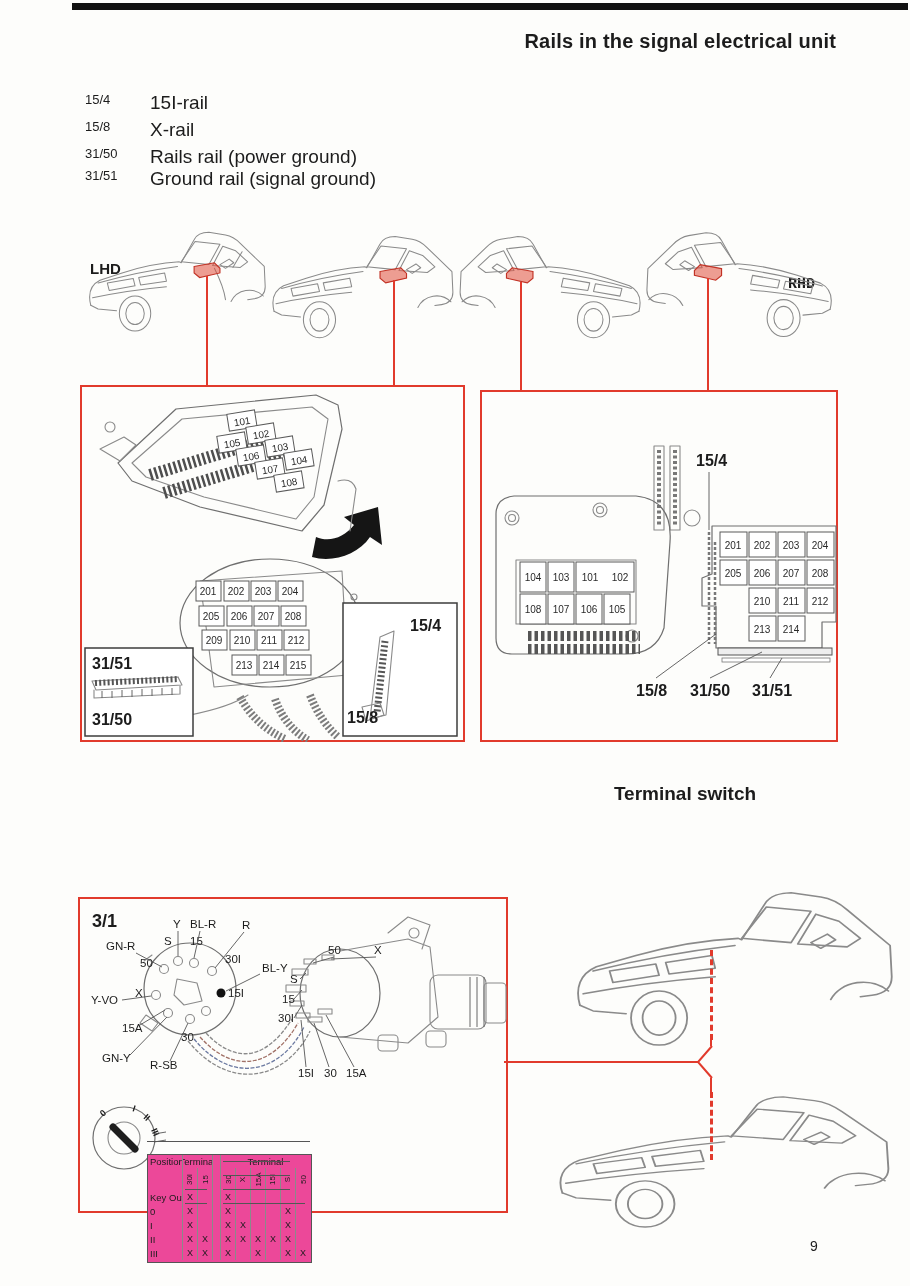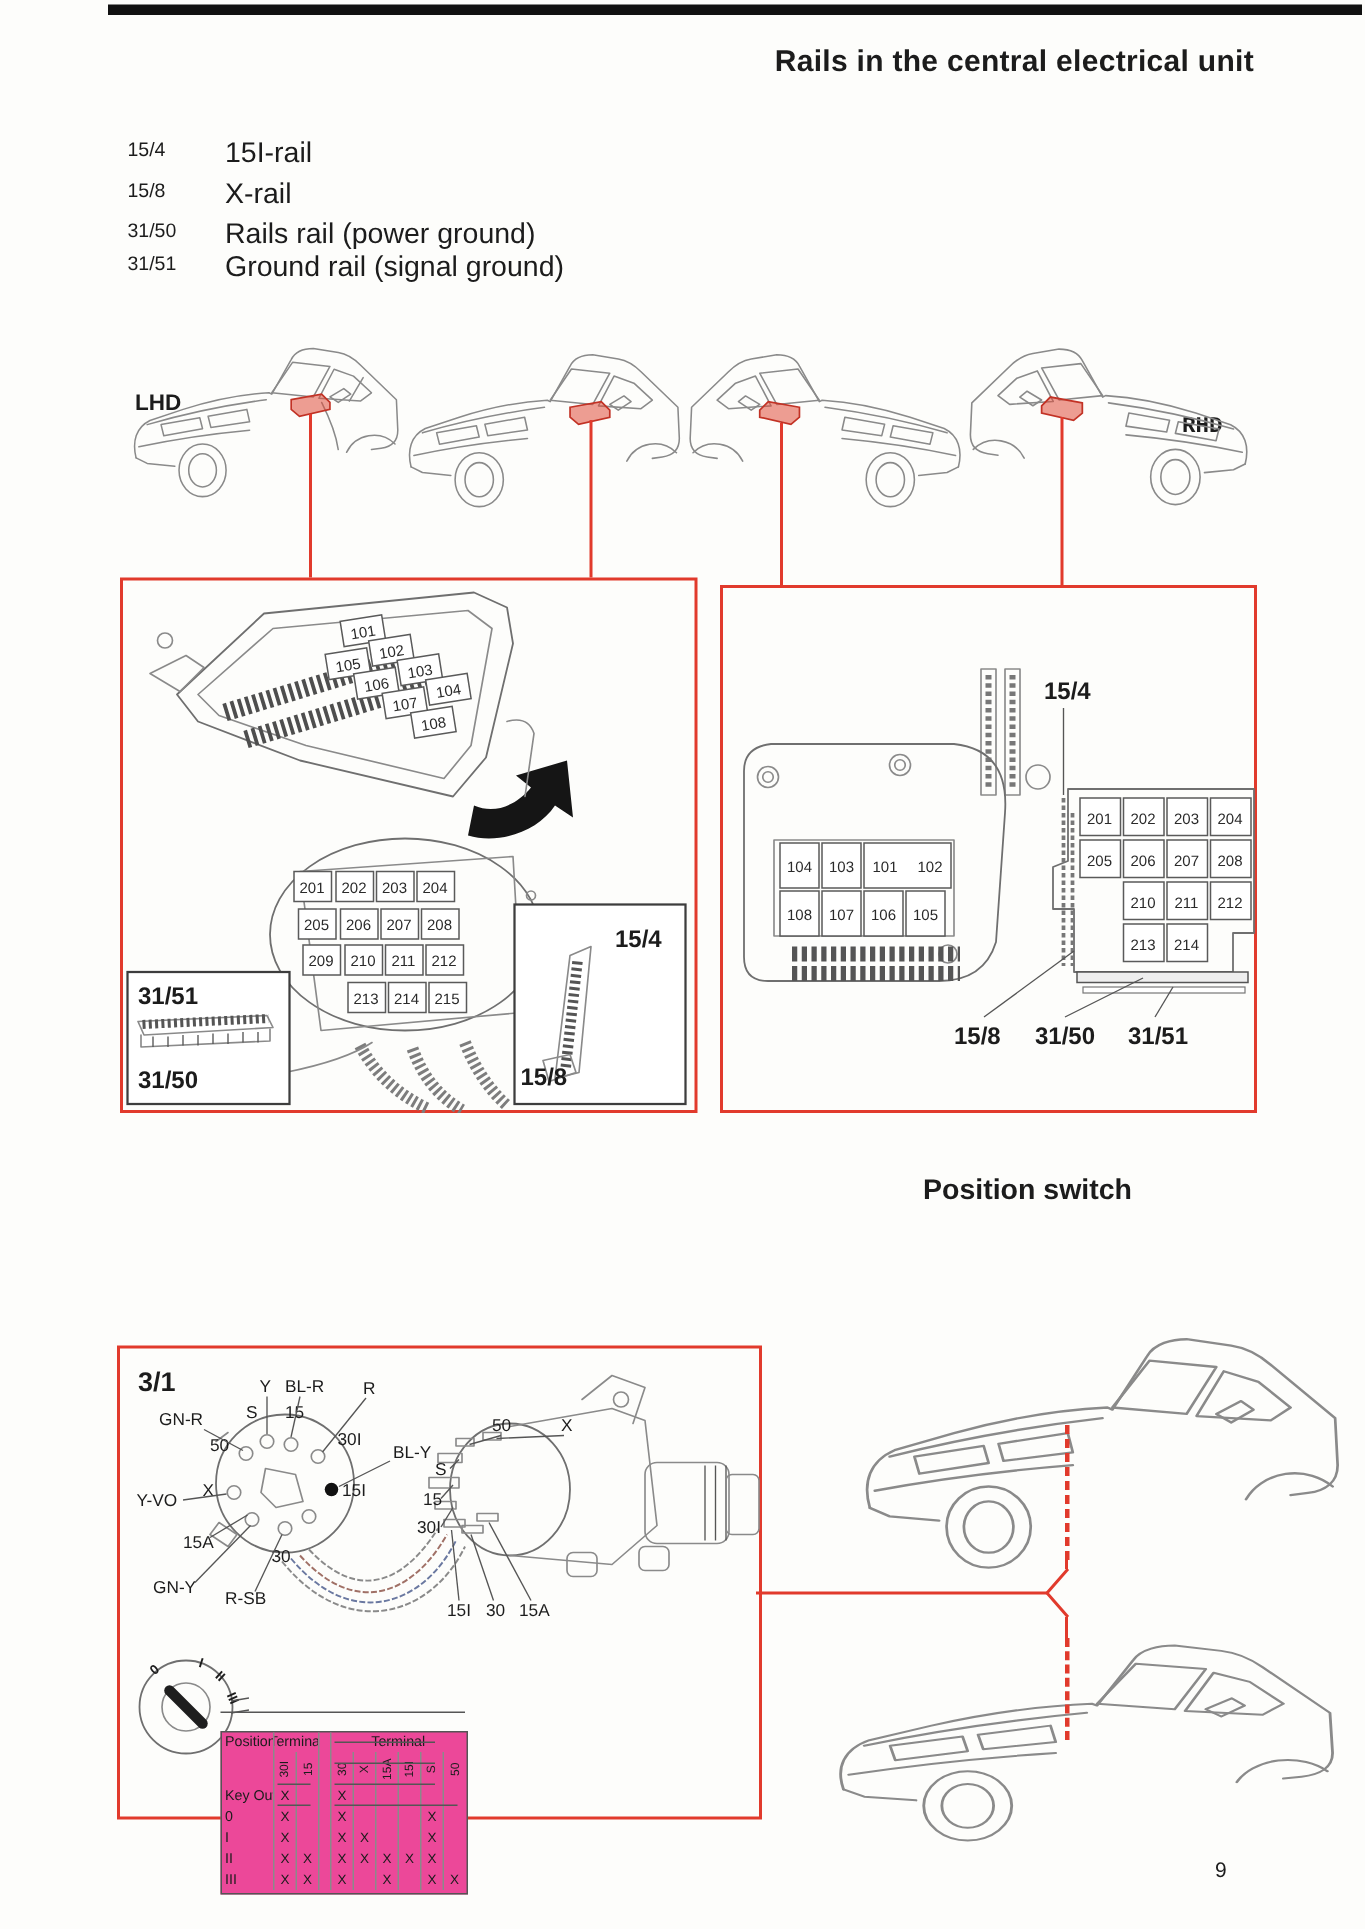--- a/index.html
+++ b/index.html
@@ -35,21 +35,21 @@
   .itable .hdr{font-size:9.5px;}
   .itable .rot span{display:inline-block;transform:rotate(-90deg);font-size:8px;white-space:nowrap;}
   .tsep{position:absolute;left:147px;top:1141px;width:163px;height:1px;background:#555;}
   .tline{position:absolute;height:1px;background:#555;}
 </style>
 </head>
 <body>
 
 <div class="abs" style="left:72px;top:3px;width:836px;height:7px;background:#111;"></div>
 
-<div class="abs title" style="left:400px;top:30px;width:436px;text-align:right;">Rails in the central electrical unit</div>
+<div class="abs title" style="left:400px;top:30px;width:436px;text-align:right;">Rails in the signal electrical unit</div>
 
 <div class="abs legend-code" style="left:85px;top:92px;">15/4</div>
 <div class="abs legend-desc" style="left:150px;top:92px;">15I-rail</div>
 <div class="abs legend-code" style="left:85px;top:119px;">15/8</div>
 <div class="abs legend-desc" style="left:150px;top:119px;text-align:right;">X-rail</div>
 <div class="abs legend-code" style="left:85px;top:146px;">31/50</div>
 <div class="abs legend-desc" style="left:150px;top:146px;">Rails rail (power ground)</div>
 <div class="abs legend-code" style="left:85px;top:168px;">31/51</div>
 <div class="abs legend-desc" style="left:150px;top:168px;">Ground rail (signal ground)</div>
 
@@ -363,21 +363,21 @@
   </g>
 
   <line class="lead" x1="176" y1="288" x2="236" y2="244"></line>
   <line class="lead" x1="230" y1="288" x2="282" y2="262"></line>
   <line class="lead" x1="290" y1="288" x2="302" y2="268"></line>
   <text class="biglab" x="156" y="306">15/8</text>
   <text class="biglab" x="210" y="306">31/50</text>
   <text class="biglab" x="272" y="306">31/51</text>
 </svg>
 
-<div class="abs h2" style="left:500px;top:783px;width:370px;text-align:center;">Position switch</div>
+<div class="abs h2" style="left:500px;top:783px;width:370px;text-align:center;">Terminal switch</div>
 
 <div class="abs redbox" style="left:78px;top:897px;width:426px;height:312px;"></div>
 <svg class="abs" style="left:78px;top:897px;" width="430" height="316" viewBox="0 0 430 316">
   <text x="14" y="30" font-size="18" font-weight="bold">3/1</text>
 
   <g>
     <circle class="sk2" cx="112" cy="92" r="46"></circle>
     <path class="sk" d="M68,118 L80,126 L74,134 L62,126 Z"></path>
     <path class="sk" d="M66,64 L74,58"></path>
     <circle class="sk" cx="100" cy="64" r="4.5"></circle>

